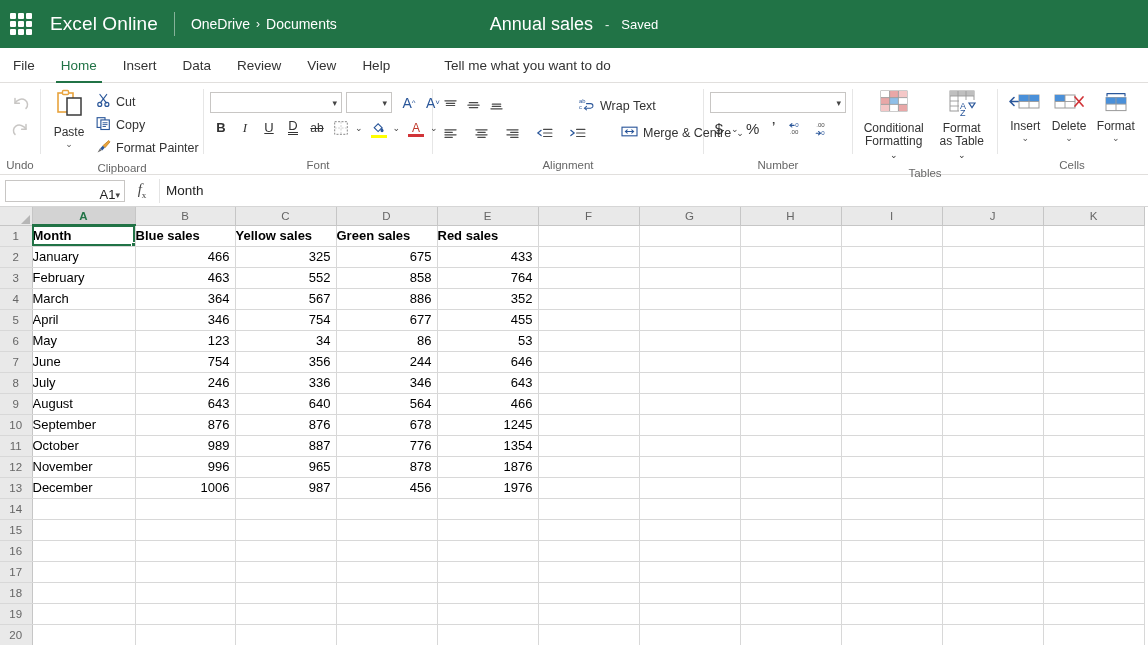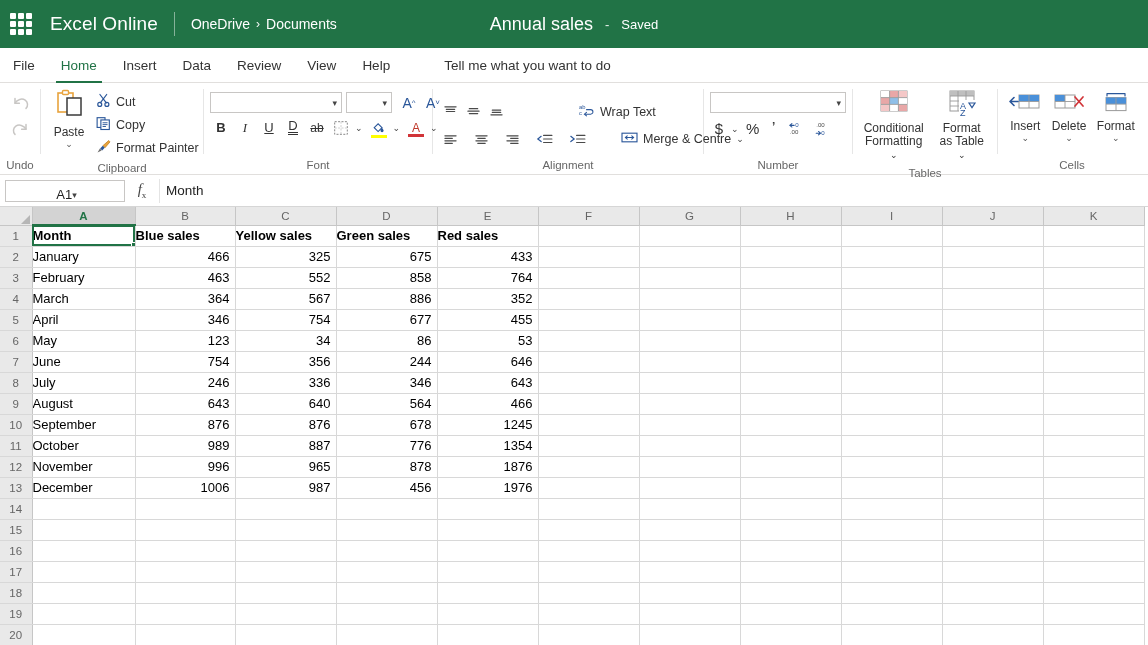--- a/index.html
+++ b/index.html
@@ -119,21 +119,21 @@
   .num-rows { display: flex; flex-direction: column; gap: 5px; padding-top: 3px; }
 
   
   .formulabar {
     height: 32px; background: #ffffff; display: flex; align-items: center;
     border-bottom: 1px solid #d6d6d6; padding: 0 2px;
   }
   .namebox {
     width: 120px; height: 22px; margin-left: 3px;
     border: 1px solid #c8c6c4; background: #fff;
-    display: flex; align-items: center; justify-content: center;
+    display: flex; align-items: center; justify-content: flex-end;
     padding: 8px 4px 0 7px; font-size: 13px; color: #222; cursor: pointer;
   }
   .namebox .cc { font-size: 9px; color: #444; }
   .fx {
     width: 34px; text-align: center; font-style: italic;
     font-family: "Liberation Serif", serif; font-size: 15px; color: #444;
     cursor: pointer; user-select: none;
   }
   .fx sub { font-size: 9px; font-style: normal; }
   .fbar-input {
@@ -373,21 +373,21 @@
       </div>
     </div>
     <div class="rgroup-label">Font</div>
   </div>
 
   <div class="rsep"></div>
 
   <div class="rgroup" style="width:270px;">
     <div class="rgroup-body">
       <div class="align-rows">
-        <div class="row" style="gap:1px;margin-top:6px;">
+        <div class="row" style="gap:1px;">
           <div class="fmt-btn">
             <svg width="15" height="13" viewBox="0 0 16 14" aria-hidden="true">
                 <path d="M2 2h12M3.5 4.6h9M3.5 7h9" stroke="#4a4a4a" stroke-width="1.3" stroke-linecap="round"></path>
               </svg>
           </div>
           <div class="fmt-btn">
             <svg width="15" height="13" viewBox="0 0 16 14" aria-hidden="true">
                 <path d="M3.5 4h9M2 6.6h12M3.5 9.2h9" stroke="#4a4a4a" stroke-width="1.3" stroke-linecap="round"></path>
               </svg>
           </div>

